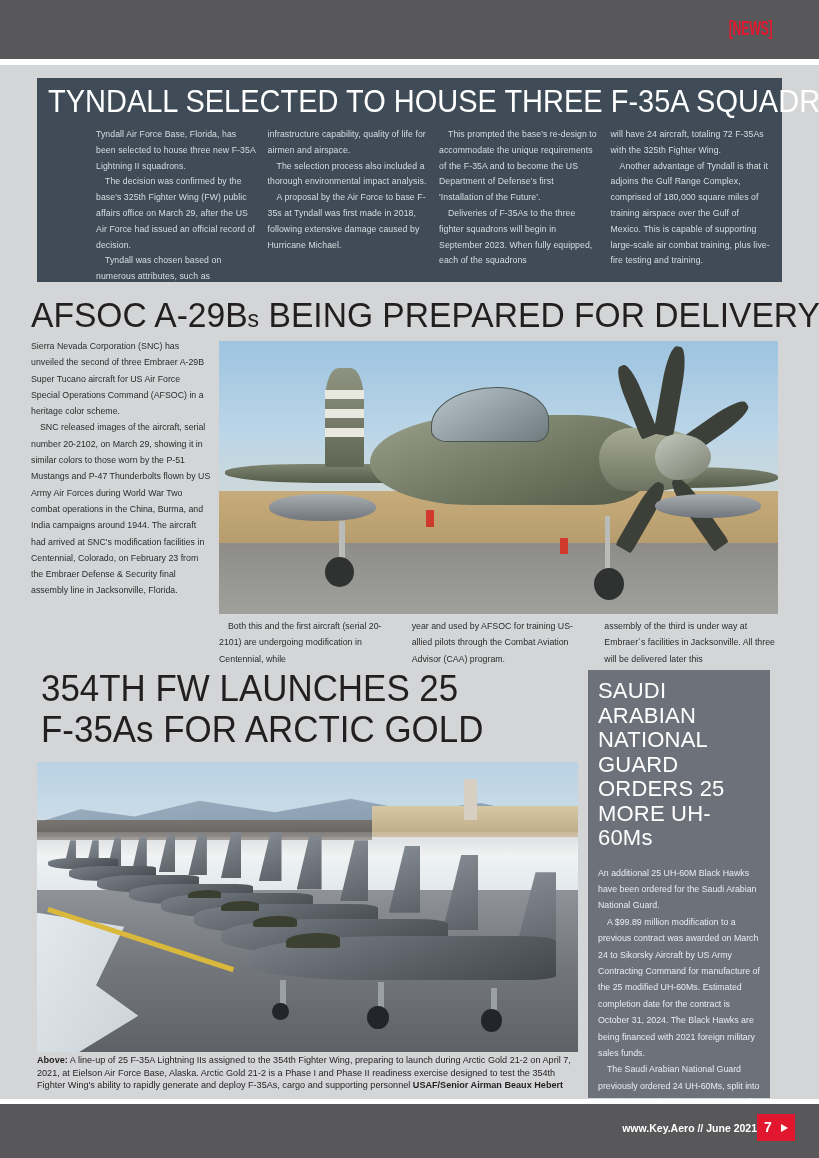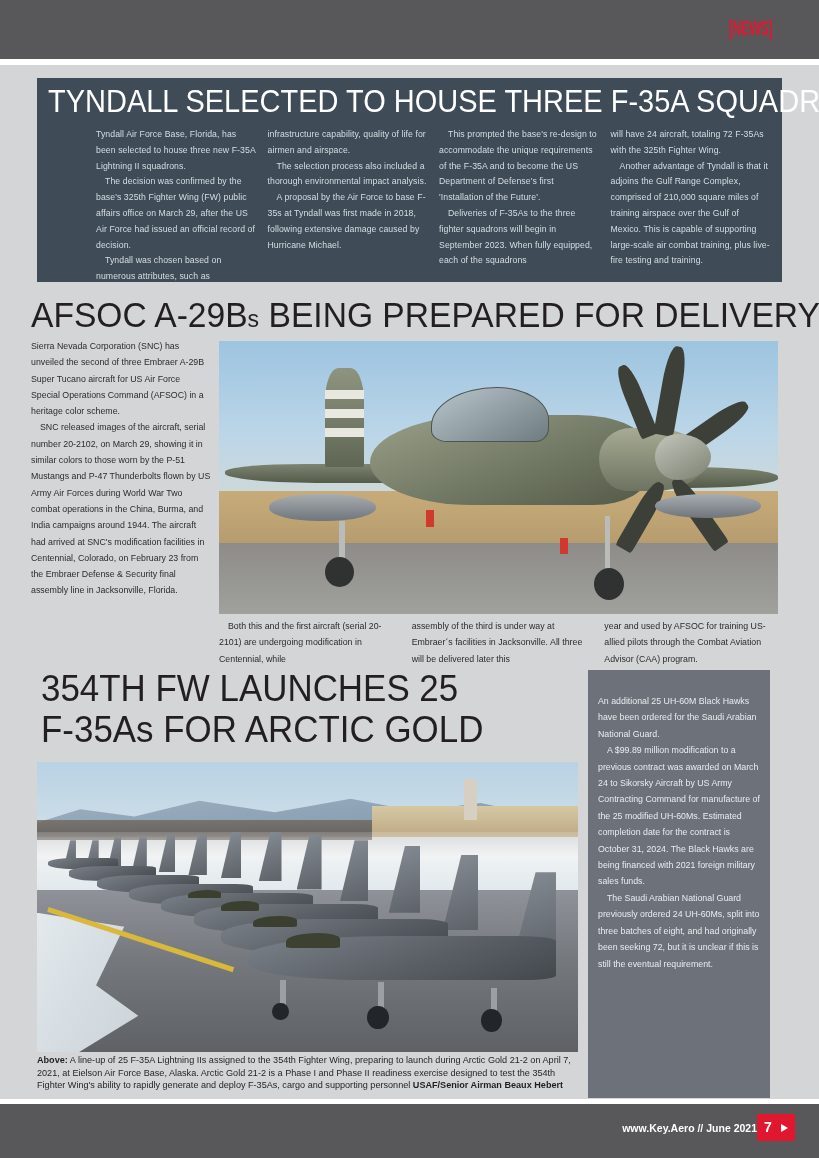--- a/index.html
+++ b/index.html
@@ -268,21 +268,21 @@
         <p>infrastructure capability, quality of life for airmen and airspace.</p>
         <p class="ind">The selection process also included a thorough environmental impact analysis.</p>
         <p class="ind">A proposal by the Air Force to base F-35s at Tyndall was first made in 2018, following extensive damage caused by Hurricane Michael.</p>
       </div>
       <div class="a1-col">
         <p class="ind">This prompted the base's re-design to accommodate the unique requirements of the F-35A and to become the US Department of Defense's first 'Installation of the Future'.</p>
         <p class="ind">Deliveries of F-35As to the three fighter squadrons will begin in September 2023. When fully equipped, each of the squadrons</p>
       </div>
       <div class="a1-col">
         <p>will have 24 aircraft, totaling 72 F-35As with the 325th Fighter Wing.</p>
-        <p class="ind">Another advantage of Tyndall is that it adjoins the Gulf Range Complex, comprised of 210,000 square miles of training airspace over the Gulf of Mexico. This is capable of supporting large-scale air combat training, plus live-fire testing and training.</p>
+        <p class="ind">Another advantage of Tyndall is that it adjoins the Gulf Range Complex, comprised of 180,000 square miles of training airspace over the Gulf of Mexico. This is capable of supporting large-scale air combat training, plus live-fire testing and training.</p>
       </div>
     </div>
   </div>
 
   <div class="a2-head"><span>AFSOC A-29B</span><span class="sub">s</span><span> BEING PREPARED FOR DELIVERY</span></div>
 
   <div class="a2-leftcol">
     <p>Sierra Nevada Corporation (SNC) has unveiled the second of three Embraer A-29B Super Tucano aircraft for US Air Force Special Operations Command (AFSOC) in a heritage color scheme.</p>
     <p class="ind">SNC released images of the aircraft, serial number 20-2102, on March 29, showing it in similar colors to those worn by the P-51 Mustangs and P-47 Thunderbolts flown by US Army Air Forces during World War Two combat operations in the China, Burma, and India campaigns around 1944. The aircraft had arrived at SNC's modification facilities in Centennial, Colorado, on February 23 from the Embraer Defense &amp; Security final assembly line in Jacksonville, Florida.</p>
   </div>
@@ -314,24 +314,24 @@
     <div class="t-gear t-gR"></div>
     <div class="t-cone t-c1"></div>
     <div class="t-cone t-c2"></div>
   </div>
 
   <div class="a2-bottom">
     <div class="a2-bcol">
       <p class="ind">Both this and the first aircraft (serial 20-2101) are undergoing modification in Centennial, while</p>
     </div>
     <div class="a2-bcol">
+      <p>year and used by AFSOC for training US-allied pilots through the Combat Aviation Advisor (CAA) program.</p>
+    </div>
+    <div class="a2-bcol">
       <p>assembly of the third is under way at Embraer´s facilities in Jacksonville. All three will be delivered later this</p>
-    </div>
-    <div class="a2-bcol">
-      <p>year and used by AFSOC for training US-allied pilots through the Combat Aviation Advisor (CAA) program.</p>
     </div>
   </div>
 
   <div class="a3">
     <div class="a3-photo">
       <div class="sky3"></div>
       <div class="mtn3"></div>
       <div class="bldg3"></div>
       <div class="tower3"></div>
       <div class="trees3"></div>
@@ -379,20 +379,21 @@
 
     <div class="a3-head">
       <div>354TH FW LAUNCHES 25</div>
       <div>F-35As FOR ARCTIC GOLD</div>
     </div>
 
     <div class="a3-cap"><b>Above:</b><span> A line-up of 25 F-35A Lightning IIs assigned to the 354th Fighter Wing, preparing to launch during Arctic Gold 21-2 on April 7, 2021, at Eielson Air Force Base, Alaska. Arctic Gold 21-2 is a Phase I and Phase II readiness exercise designed to test the 354th Fighter Wing's ability to rapidly generate and deploy F-35As, cargo and supporting personnel </span><b>USAF/Senior Airman Beaux Hebert</b></div>
   </div>
 
   <div class="sidebar">
+    <div class="sb-head">SAUDI ARABIAN NATIONAL GUARD ORDERS 25 MORE UH-60Ms</div>
     <div class="sb-body">
       <p>An additional 25 UH-60M Black Hawks have been ordered for the Saudi Arabian National Guard.</p>
       <p class="ind">A $99.89 million modification to a previous contract was awarded on March 24 to Sikorsky Aircraft by US Army Contracting Command for manufacture of the 25 modified UH-60Ms. Estimated completion date for the contract is October 31, 2024. The Black Hawks are being financed with 2021 foreign military sales funds.</p>
       <p class="ind">The Saudi Arabian National Guard previously ordered 24 UH-60Ms, split into three batches of eight, and had originally been seeking 72, but it is unclear if this is still the eventual requirement.</p>
     </div>
   </div>
 
   <div class="footer-rule"></div>
   <div class="footer"></div>
   <div class="footer-text">www.Key.Aero // June 2021</div>

